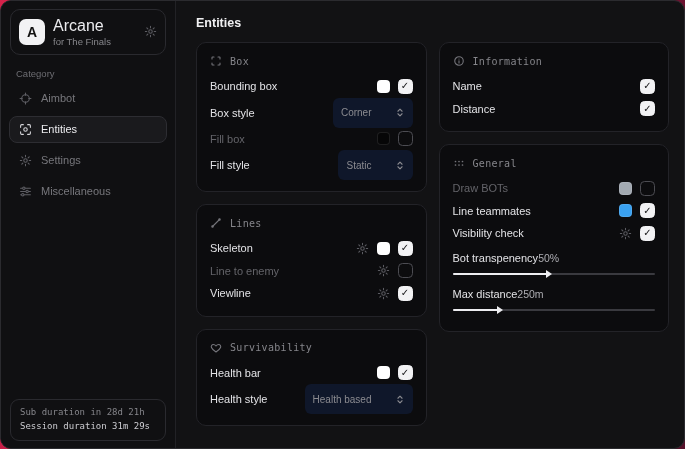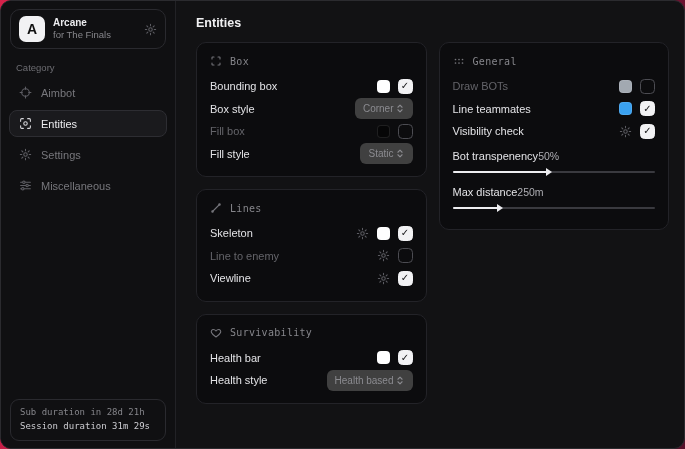--- a/index.html
+++ b/index.html
@@ -33,21 +33,21 @@
     padding:6px 8px;
     display:flex;align-items:center;gap:8px;
   }
   .logo{
     width:26px;height:26px;border-radius:7px;
     background:#f2f2f4;color:#111;
     display:flex;align-items:center;justify-content:center;
     font-weight:bold;font-size:14px;
   }
   .app-titles{display:flex;flex-direction:column;line-height:1.25;}
-  .app-name{font-size:10px;font-weight:bold;color:#ececef;}
+  .app-name{font-size:16px;font-weight:normal;color:#ececef;}
   .app-sub{font-size:9.5px;color:#87878c;text-align:right;}
   .app-gear{margin-left:auto;color:#5c5c62;display:flex;}
   .category-label{
     margin:13px 0 4px 15px;
     font-size:9.5px;color:#6d6d72;
   }
   .nav{display:flex;flex-direction:column;}
   .nav-item{
     margin:2px 8px;
     padding:6px 9px;
@@ -114,24 +114,24 @@
     box-sizing:border-box;
     display:inline-flex;align-items:center;justify-content:center;
     cursor:pointer;
   }
   .checkbox.checked{background:#f2f2f4;border-color:#f2f2f4;}
   .checkbox.checked::after{
     content:"\2713";
     color:#131315;font-size:10px;font-weight:bold;line-height:1;
   }
   .dropdown{
-    height:21px;
-    background:#404040;
+    height:30px;
+    background:#0f172a;
     border-radius:6px;
-    display:inline-flex;align-items:center;gap:1px;
+    display:inline-flex;align-items:center;gap:23px;
     padding:0 8px;
     font-size:10px;color:#8b8b90;
     cursor:pointer;
   }
   .dropdown .unfold{display:flex;color:#8b8b90;}
   
   .slider-group{margin:3px 0 4px 0;}
   .slider-head{display:flex;align-items:center;min-height:20px;}
   .slider-value{font-size:10.5px;color:#aeaeb3;}
   .slider-track{
@@ -351,20 +351,43 @@
                     <path d="M7 9l5-5 5 5M7 15l5 5 5-5"></path>
                   </svg>
               </span>
             </span>
           </div>
         </div>
       </div>
 
       <div class="col">
 
+        <div class="card">
+          <div class="card-head">
+            <span class="hicon">
+              <svg width="12" height="12" viewBox="0 0 24 24" fill="none" stroke="currentColor" stroke-width="2.2" stroke-linecap="round">
+                  <circle cx="12" cy="12" r="8.5"></circle>
+                  <path d="M12 8h.02M12 11.5V16"></path>
+                </svg>
+            </span>
+            <span>Information</span>
+          </div>
+          <div class="row">
+            <span class="row-label">Name</span>
+            <span class="controls">
+              <span class="checkbox checked"></span>
+            </span>
+          </div>
+          <div class="row">
+            <span class="row-label">Distance</span>
+            <span class="controls">
+              <span class="checkbox checked"></span>
+            </span>
+          </div>
+        </div>
 
         <div class="card">
           <div class="card-head">
             <span class="hicon">
               <svg width="12" height="12" viewBox="0 0 24 24" fill="currentColor">
                   <circle cx="5" cy="9" r="1.7"></circle>
                   <circle cx="12" cy="9" r="1.7"></circle>
                   <circle cx="19" cy="9" r="1.7"></circle>
                   <circle cx="5" cy="16" r="1.7"></circle>
                   <circle cx="12" cy="16" r="1.7"></circle>

